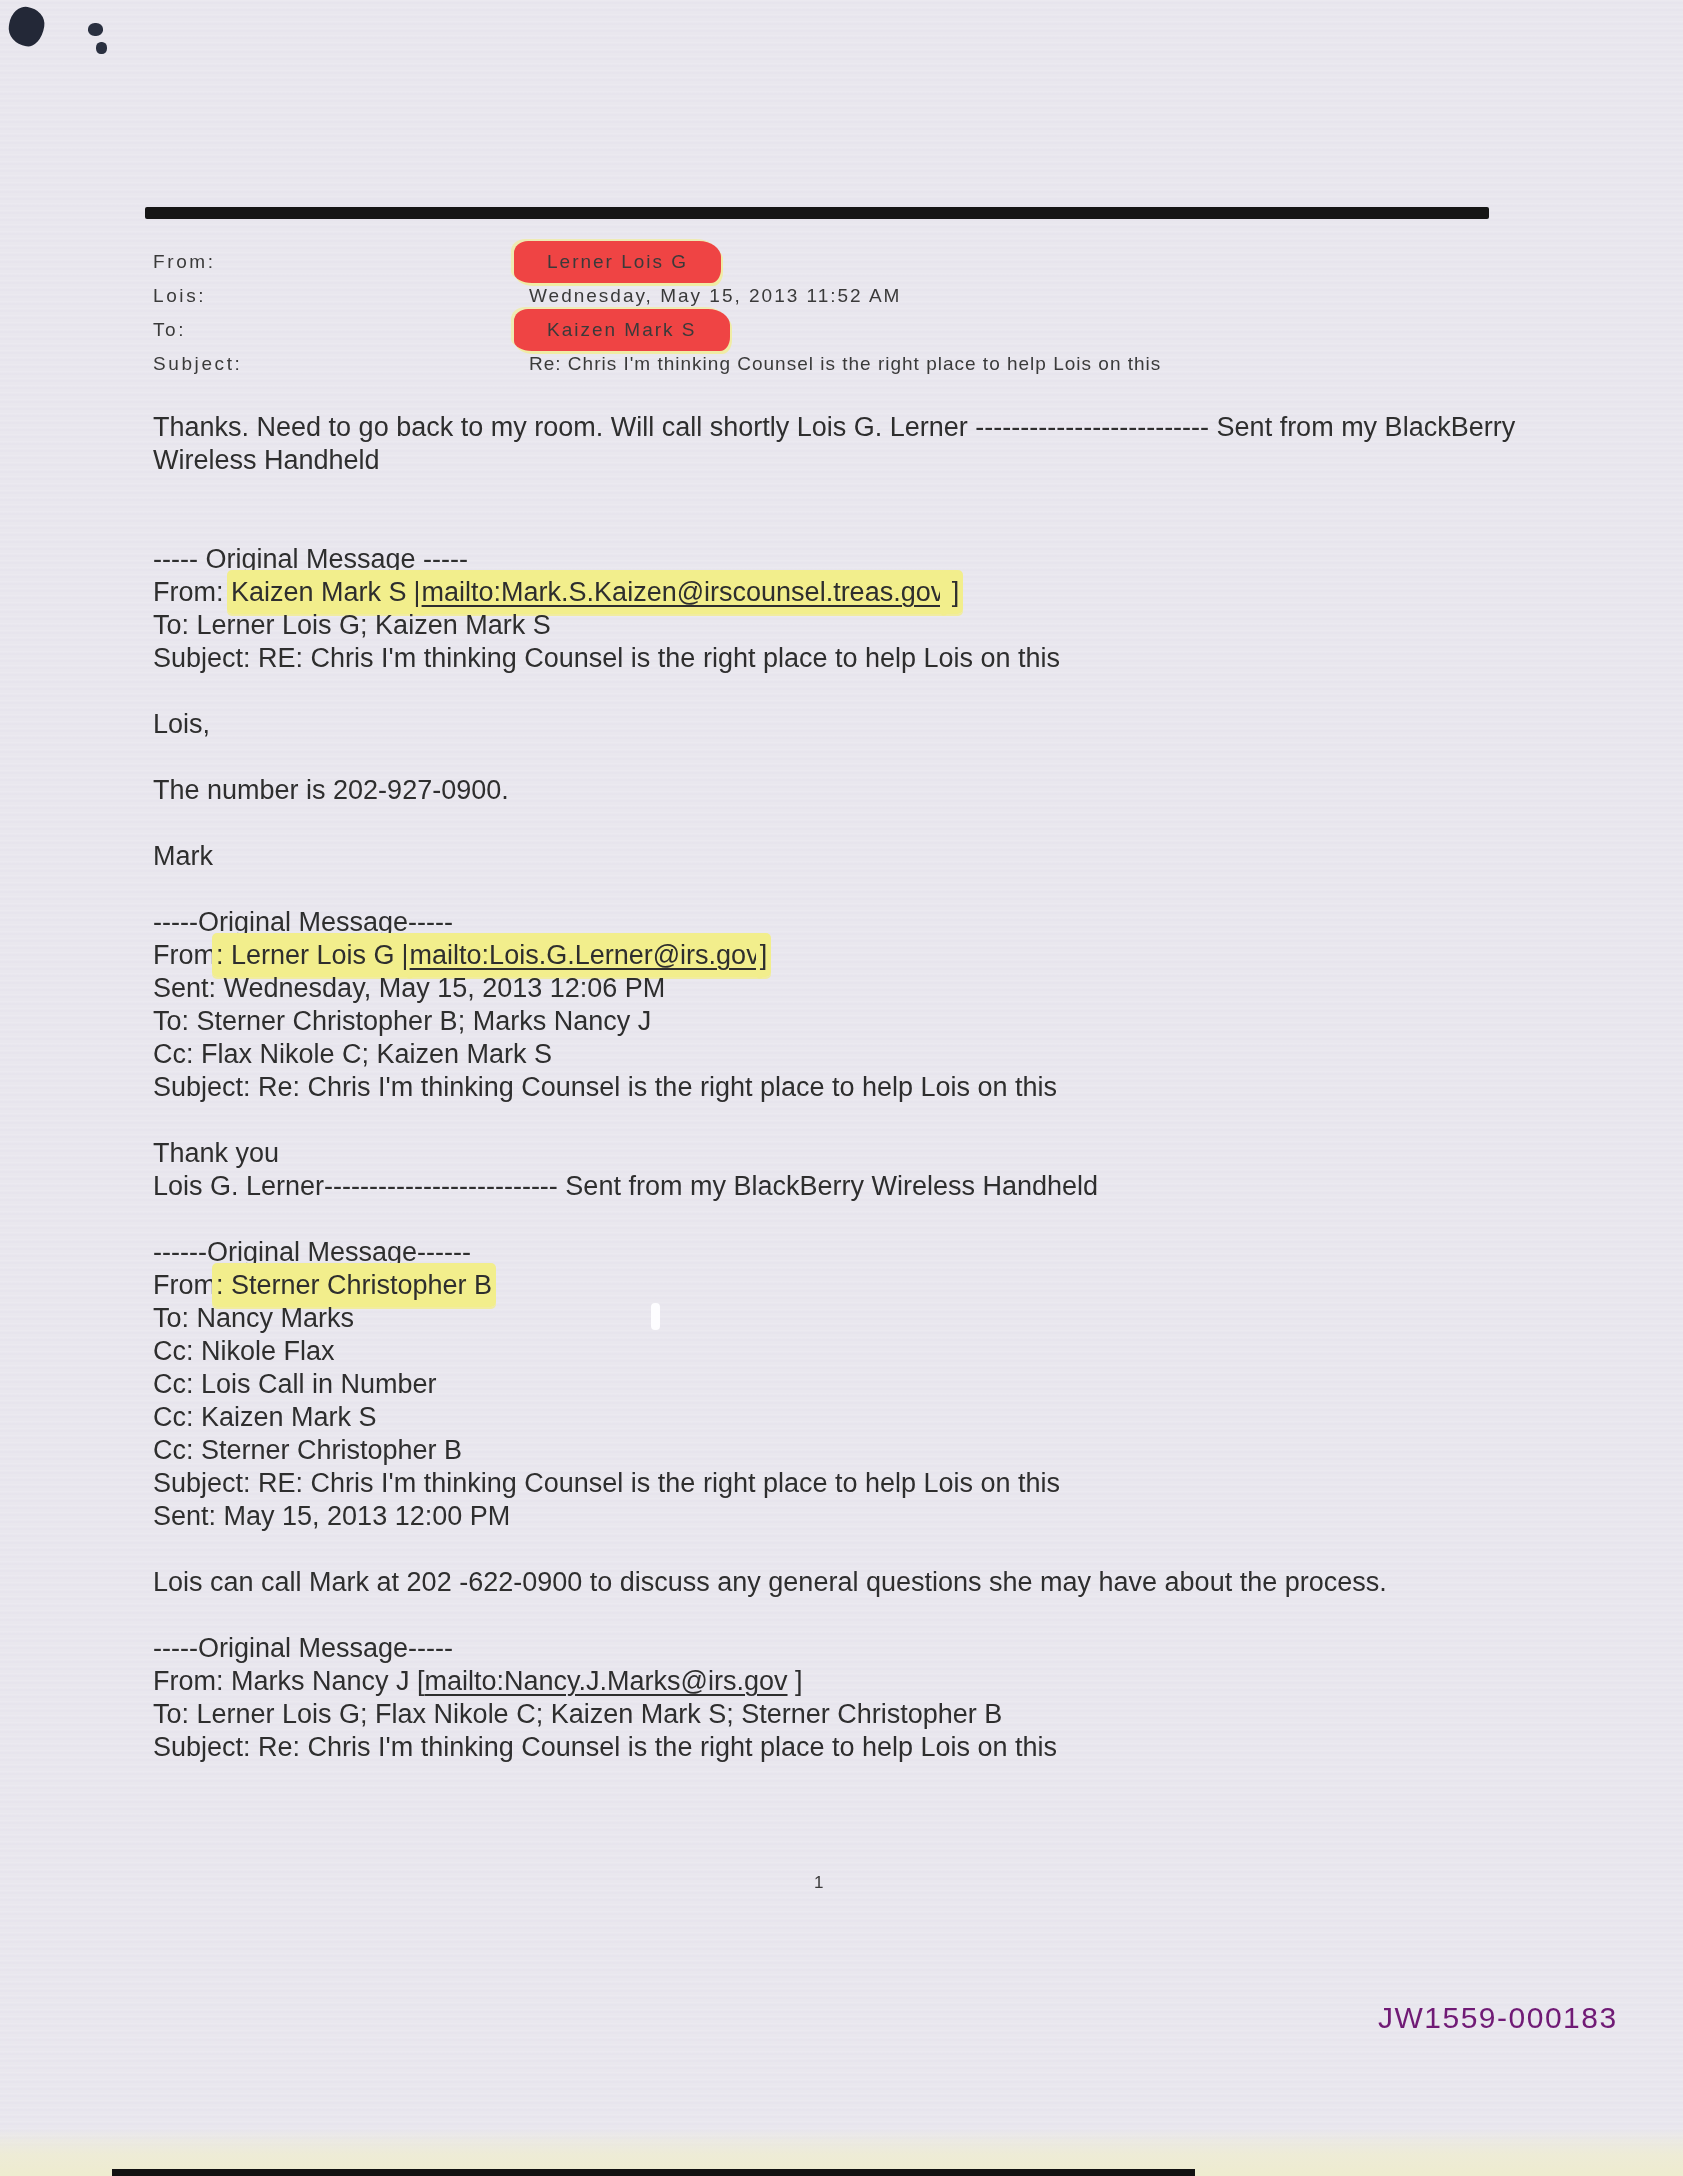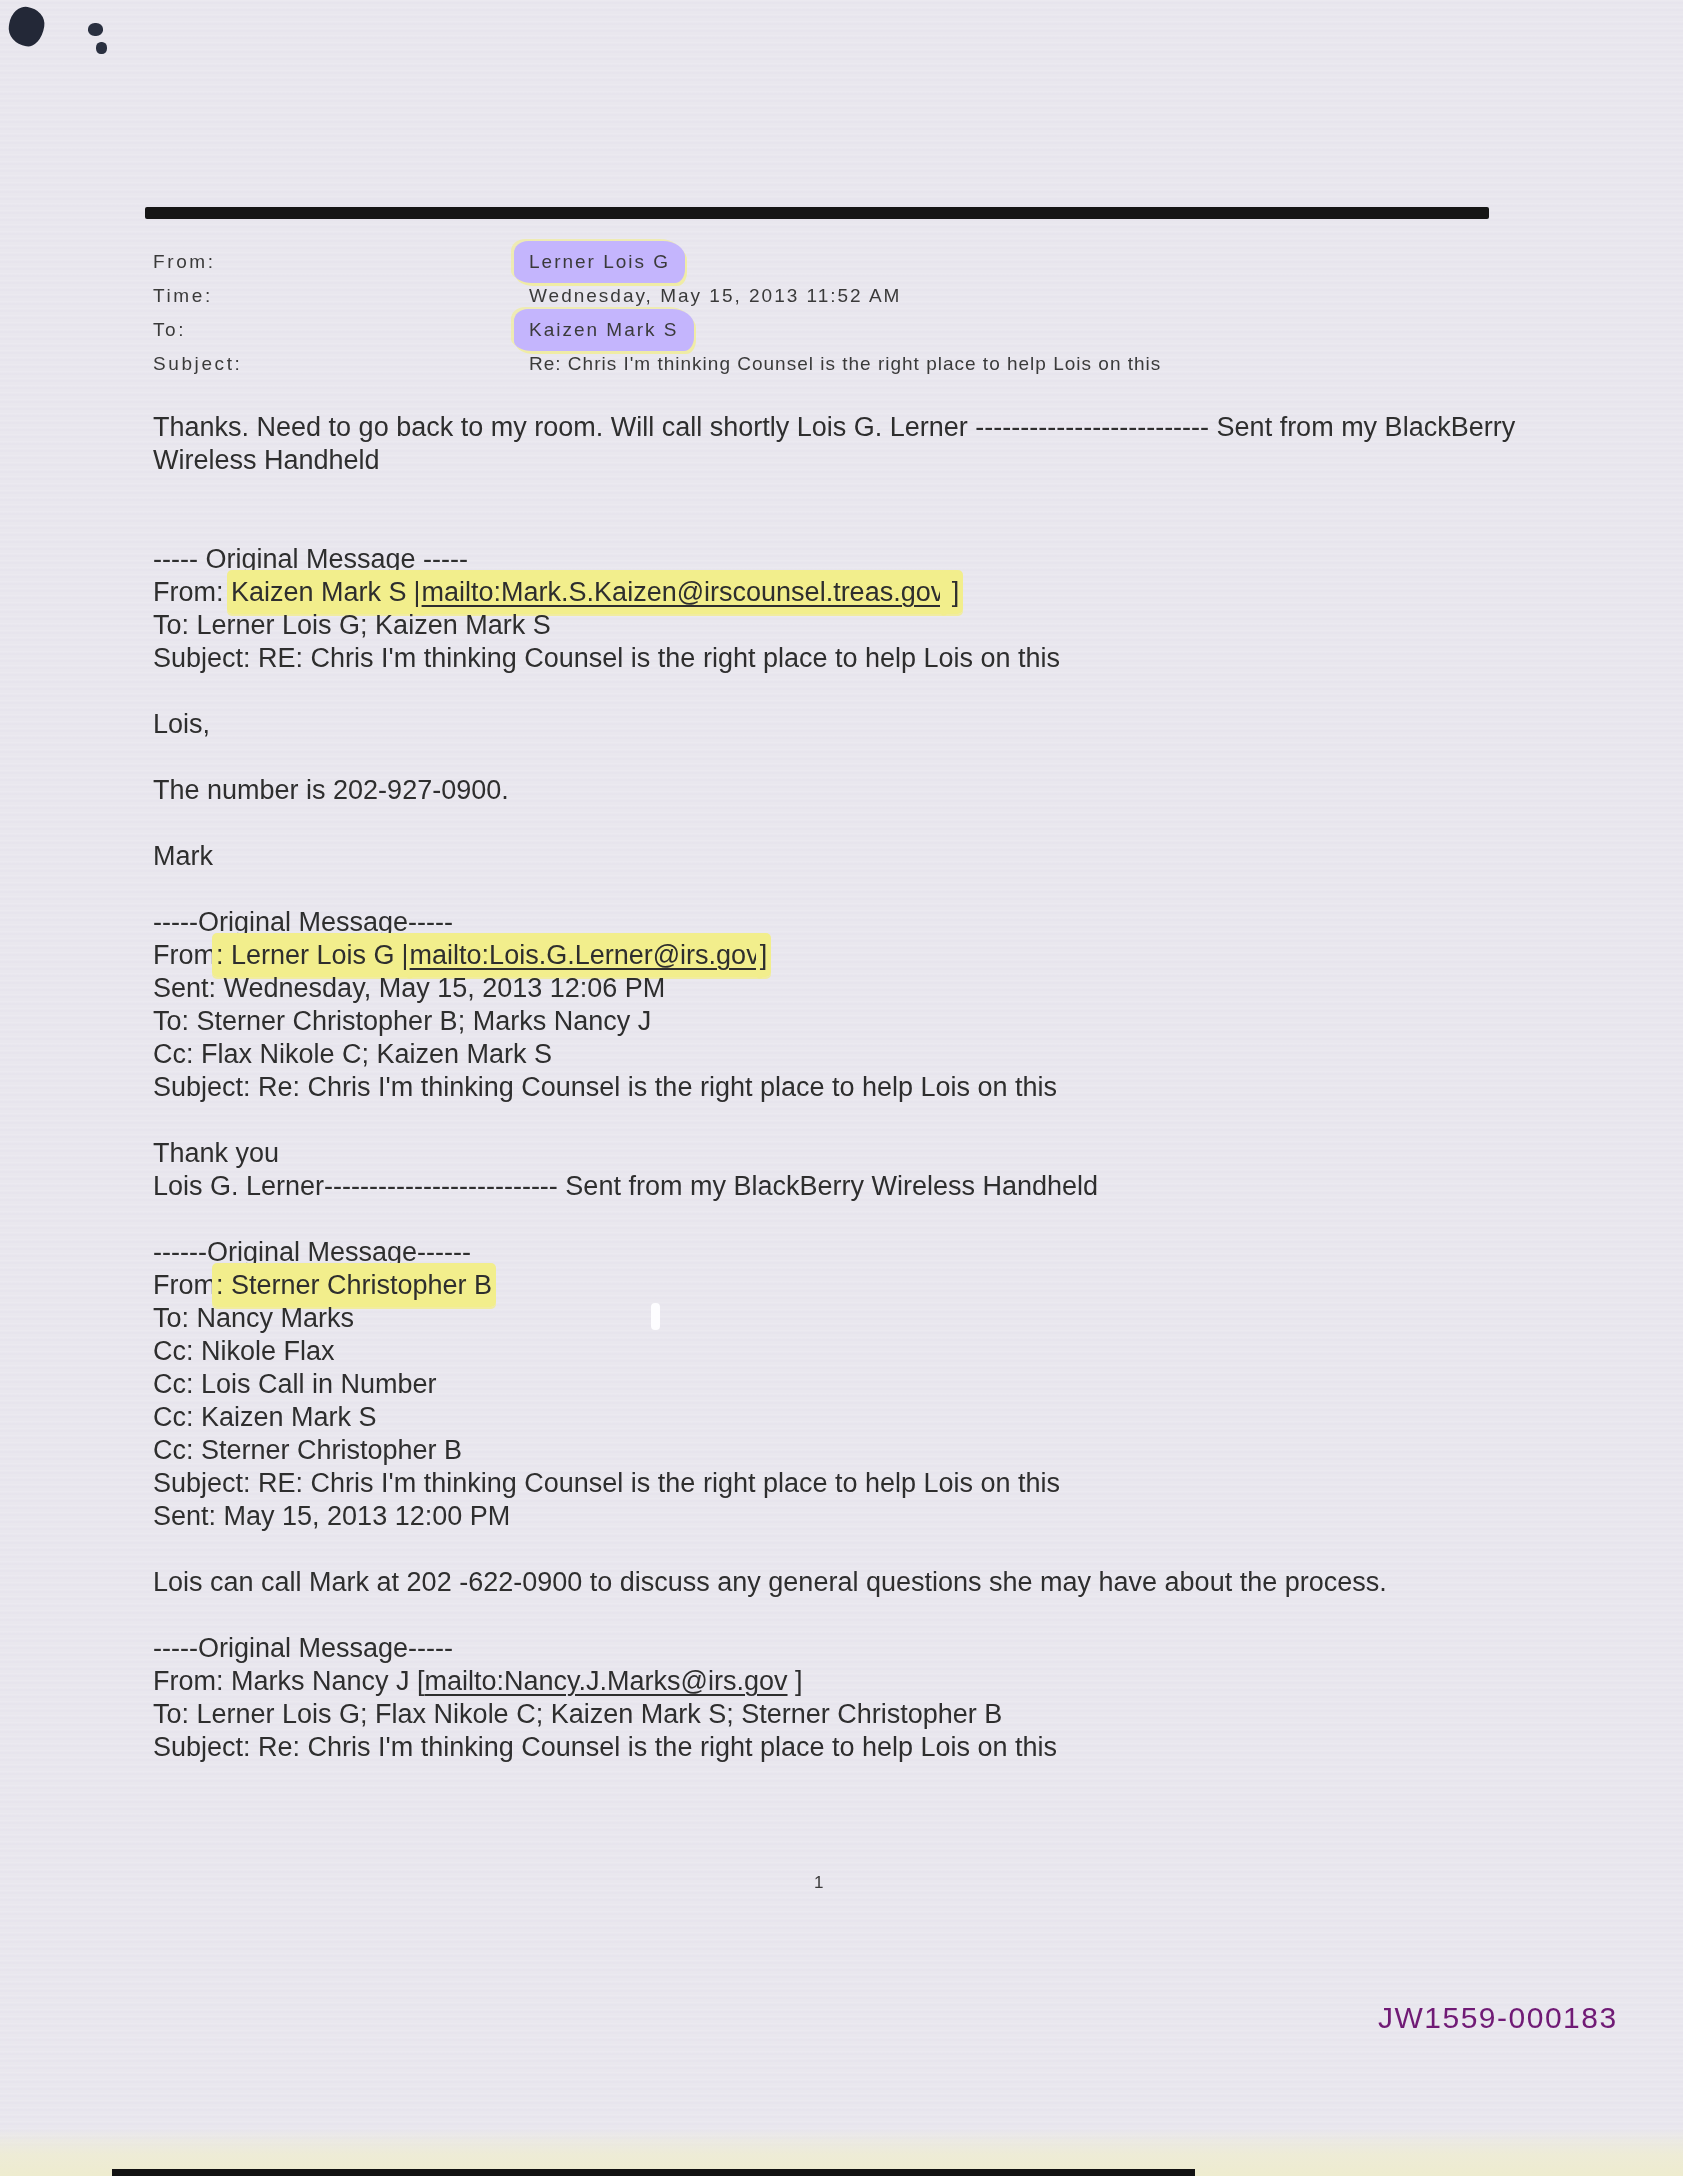--- a/index.html
+++ b/index.html
@@ -36,22 +36,22 @@
   .rule { position:absolute; left:145px; top:207px; width:1344px; height:12px;
           background:#161616; border-radius:2px; }
 
   .header { position:absolute; left:153px; top:245px; width:1346px;
             font-size:19px; color:#3a3a3a; }
   .hrow { display:flex; align-items:center; height:34px; }
   .hlabel { width:376px; letter-spacing:2.6px; flex:0 0 376px; }
   .hval { letter-spacing:2px; white-space:pre; }
   .hval.subject { letter-spacing:1px; }
   .hl-big {
-    background:#c4b5fd;
-    padding:10px 15px;
+    background:#ef4444;
+    padding:10px 33px;
     margin:0 -15px;
     border-radius:14px 22px 10px 18px / 12px 16px 14px 10px;
     box-shadow:2px 3px 0 rgba(242,238,140,0.75), -3px -2px 0 rgba(242,238,140,0.6);
   }
 
   .body { position:absolute; left:153px; top:411px; width:1406px;
           font-size:27px; line-height:33px; }
   .line { height:33px; white-space:pre; }
   .hl {
     background:#f2ee8c;
@@ -84,21 +84,21 @@
   <div class="mark-c"></div>
 
   <div class="rule"></div>
 
   <div class="header">
     <div class="hrow">
       <span class="hlabel">From:</span>
       <span class="hval hl-big">Lerner Lois G</span>
     </div>
     <div class="hrow">
-      <span class="hlabel">Time:</span>
+      <span class="hlabel">Lois:</span>
       <span class="hval">Wednesday, May 15, 2013 11:52 AM</span>
     </div>
     <div class="hrow">
       <span class="hlabel">To:</span>
       <span class="hval hl-big">Kaizen Mark S</span>
     </div>
     <div class="hrow">
       <span class="hlabel">Subject:</span>
       <span class="hval subject">Re: Chris I'm thinking Counsel is the right place to help Lois on this</span>
     </div>

